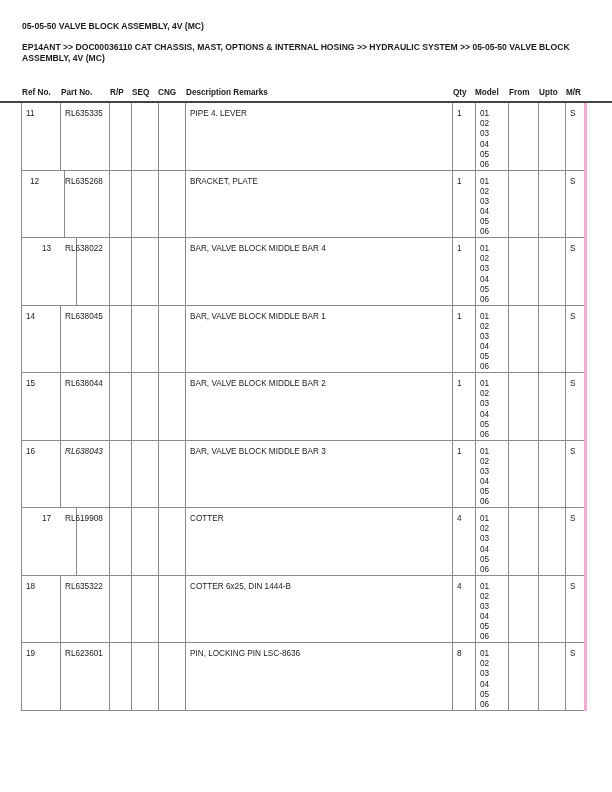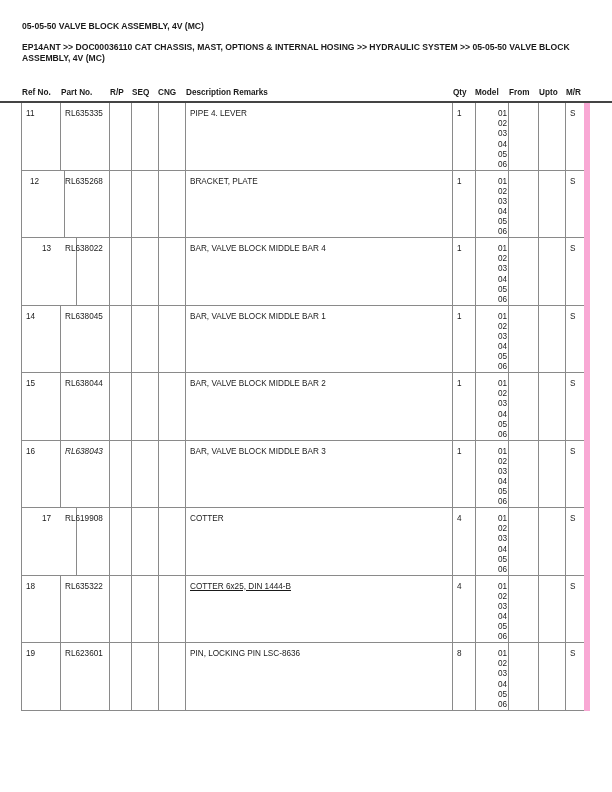--- a/index.html
+++ b/index.html
@@ -18,34 +18,34 @@
   .hdr {
     position: absolute; top: 88px; left: 0; width: 612px; height: 12px;
     font-size: 8.2px; font-weight: bold;
   }
   .hdr span { position: absolute; top: 0; white-space: nowrap; }
   .hdr-line {
     position: absolute; left: 0; top: 101px; width: 612px; height: 2px; background: #444;
   }
   .table {
     position: absolute; left: 21px; top: 103px; width: 562px;
-    border-left: 1px solid #8a8a8a; border-right: 6px solid #f9a8d4;
+    border-left: 1px solid #8a8a8a; border-right: 3px solid #f9a8d4;
   }
   .row {
     position: relative; height: 67.5px; border-bottom: 1px solid #8a8a8a;
     box-sizing: border-box;
   }
   .cell {
     position: absolute; top: 0; bottom: 0; box-sizing: border-box;
     border-right: 1px solid #8a8a8a;
     font-size: 8.2px; padding-top: 6px; padding-left: 4px; white-space: nowrap;
   }
   .cell.last { border-right: none; }
   .models { line-height: 10.2px; padding-top: 6px; }
-  .models div { height: 10.2px; margin-left: 18px; }
+  .models div { height: 10.2px; }
 </style>
 </head>
 <body>
 
 <div class="title">05-05-50 VALVE BLOCK ASSEMBLY, 4V (MC)</div>
 <div class="breadcrumb">EP14ANT &gt;&gt; DOC00036110 CAT CHASSIS, MAST, OPTIONS &amp; INTERNAL HOSING &gt;&gt; HYDRAULIC SYSTEM &gt;&gt; 05-05-50 VALVE BLOCK ASSEMBLY, 4V (MC)</div>
 
 <div class="hdr">
   <span style="left:22px">Ref No.</span>
   <span style="left:61px">Part No.</span>
@@ -201,21 +201,21 @@
       <div class="cell" style="left: 487px; width: 30px;"></div>
       <div class="cell" style="left: 517px; width: 27px;"></div>
       <div class="cell last" style="left: 544px; width: 18px;">S</div>
     </div>
     <div class="row">
       <div class="cell" style="left: 0px; width: 39px;">18</div>
       <div class="cell" style="left: 39px; width: 49px;">RL635322</div>
       <div class="cell" style="left: 88px; width: 22px;"></div>
       <div class="cell" style="left: 110px; width: 27px;"></div>
       <div class="cell" style="left: 137px; width: 27px;"></div>
-      <div class="cell" style="left: 164px; width: 267px; text-decoration: underline;">COTTER 6x25, DIN 1444-B</div>
+      <div class="cell" style="left: 164px; width: 267px;">COTTER 6x25, DIN 1444-B</div>
       <div class="cell" style="left: 431px; width: 23px;">4</div>
       <div class="cell models" style="left: 454px; width: 33px;">
         <div>01</div>
         <div>02</div>
         <div>03</div>
         <div>04</div>
         <div>05</div>
         <div>06</div>
       </div>
       <div class="cell" style="left: 487px; width: 30px;"></div>

